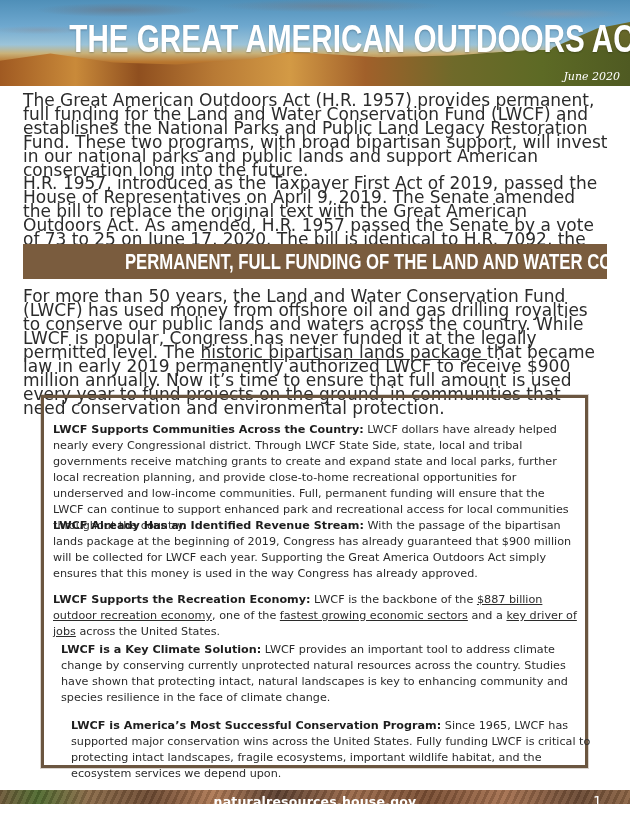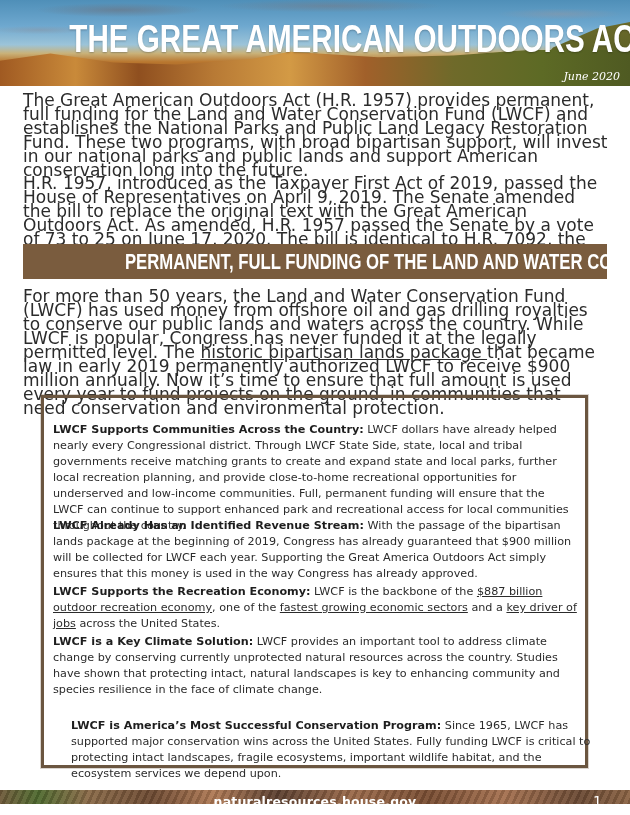--- a/index.html
+++ b/index.html
@@ -58,21 +58,21 @@
   a.link { color: #2b2b2b; text-decoration: underline; }
   .box {
     position: absolute; left: 41px; top: 395px; width: 547px; height: 373px;
     border: 3px solid #6b5640; box-sizing: border-box;
     box-shadow: 0 0 0 1px rgba(107,86,64,0.25);
   }
   .box .item { position: absolute; left: 9px; width: 525px; font-size: 11.2px; line-height: 16px; }
   .box .item b { font-weight: bold; color: #1e1e1e; }
   .i1 { top: 24px; }
   .i2 { top: 120px; }
-  .i3 { top: 186px; }
+  .i3 { top: 194px; }
   .i4 { top: 236px; }
   .i5 { top: 302px; }
   .footer {
     position: absolute; left: 0; top: 790px; width: 630px; height: 14px; overflow: hidden;
     background:
       linear-gradient(90deg, #6f5a3a 0%, #4f6a2f 6%, #8a6a48 14%, #6d4a32 24%, #b07a55 34%, #5c4030 44%, #9b6a4a 56%, #7a4e33 68%, #a57150 80%, #6b4a34 92%, #8c6444 100%);
   }
   .footer .shade { position: absolute; inset: 0; background: repeating-linear-gradient(115deg, rgba(0,0,0,0.12) 0 3px, rgba(255,255,255,0.05) 3px 7px); }
   .footer .url {
     position: absolute; left: 0; right: 0; top: 4px; text-align: center;
@@ -97,21 +97,21 @@
 <div class="section-header">
   <span>PERMANENT, FULL FUNDING OF THE LAND AND WATER CONSERVATION FUND</span>
 </div>
 
 <p class="content p3" style="margin:0"><span>For more than 50 years, the Land and Water Conservation Fund (LWCF) has used money from offshore oil and gas drilling royalties to conserve our public lands and waters across the country. While LWCF is popular, Congress has never funded it at the legally permitted level. The </span><a class="link">historic bipartisan lands package </a><span>that became law in early 2019 permanently authorized LWCF to receive $900 million annually. Now it’s time to ensure that full amount is used every year to fund projects on the ground, in communities that need conservation and environmental protection.</span></p>
 
 <div class="box">
   <p class="item i1" style="margin:0"><b>LWCF Supports Communities Across the Country:</b><span> LWCF dollars have already helped nearly every Congressional district. Through LWCF State Side, state, local and tribal governments receive matching grants to create and expand state and local parks, further local recreation planning, and provide close-to-home recreational opportunities for underserved and low-income communities. Full, permanent funding will ensure that the LWCF can continue to support enhanced park and recreational access for local communities throughout the country.</span></p>
   <p class="item i2" style="margin:0"><b>LWCF Already Has an Identified Revenue Stream:</b><span> With the passage of the bipartisan lands package at the beginning of 2019, Congress has already guaranteed that $900 million will be collected for LWCF each year. Supporting the Great America Outdoors Act simply ensures that this money is used in the way Congress has already approved.</span></p>
   <p class="item i3" style="margin:0"><b>LWCF Supports the Recreation Economy:</b><span> LWCF is the backbone of the </span><a class="link">$887 billion outdoor recreation economy</a><span>, one of the </span><a class="link">fastest growing economic sectors</a><span> and a </span><a class="link">key driver of jobs</a><span> across the United States.</span></p>
-  <p class="item i4" style="margin:0"><b>LWCF is a Key Climate Solution:</b><span> LWCF provides an important tool to address climate change by conserving currently unprotected natural resources across the country. Studies have shown that protecting intact, natural landscapes is key to enhancing community and species resilience in the face of climate change.</span></p>
+  <p class="item i4" style="margin:8px"><b>LWCF is a Key Climate Solution:</b><span> LWCF provides an important tool to address climate change by conserving currently unprotected natural resources across the country. Studies have shown that protecting intact, natural landscapes is key to enhancing community and species resilience in the face of climate change.</span></p>
   <p class="item i5" style="margin:18px"><b>LWCF is America’s Most Successful Conservation Program:</b><span> Since 1965, LWCF has supported major conservation wins across the United States. Fully funding LWCF is critical to protecting intact landscapes, fragile ecosystems, important wildlife habitat, and the ecosystem services we depend upon.</span></p>
 </div>
 
 <div class="footer">
   <div class="shade"></div>
   <a class="url">naturalresources.house.gov</a>
   <div class="page">1</div>
 </div>
 
 </body></html>

